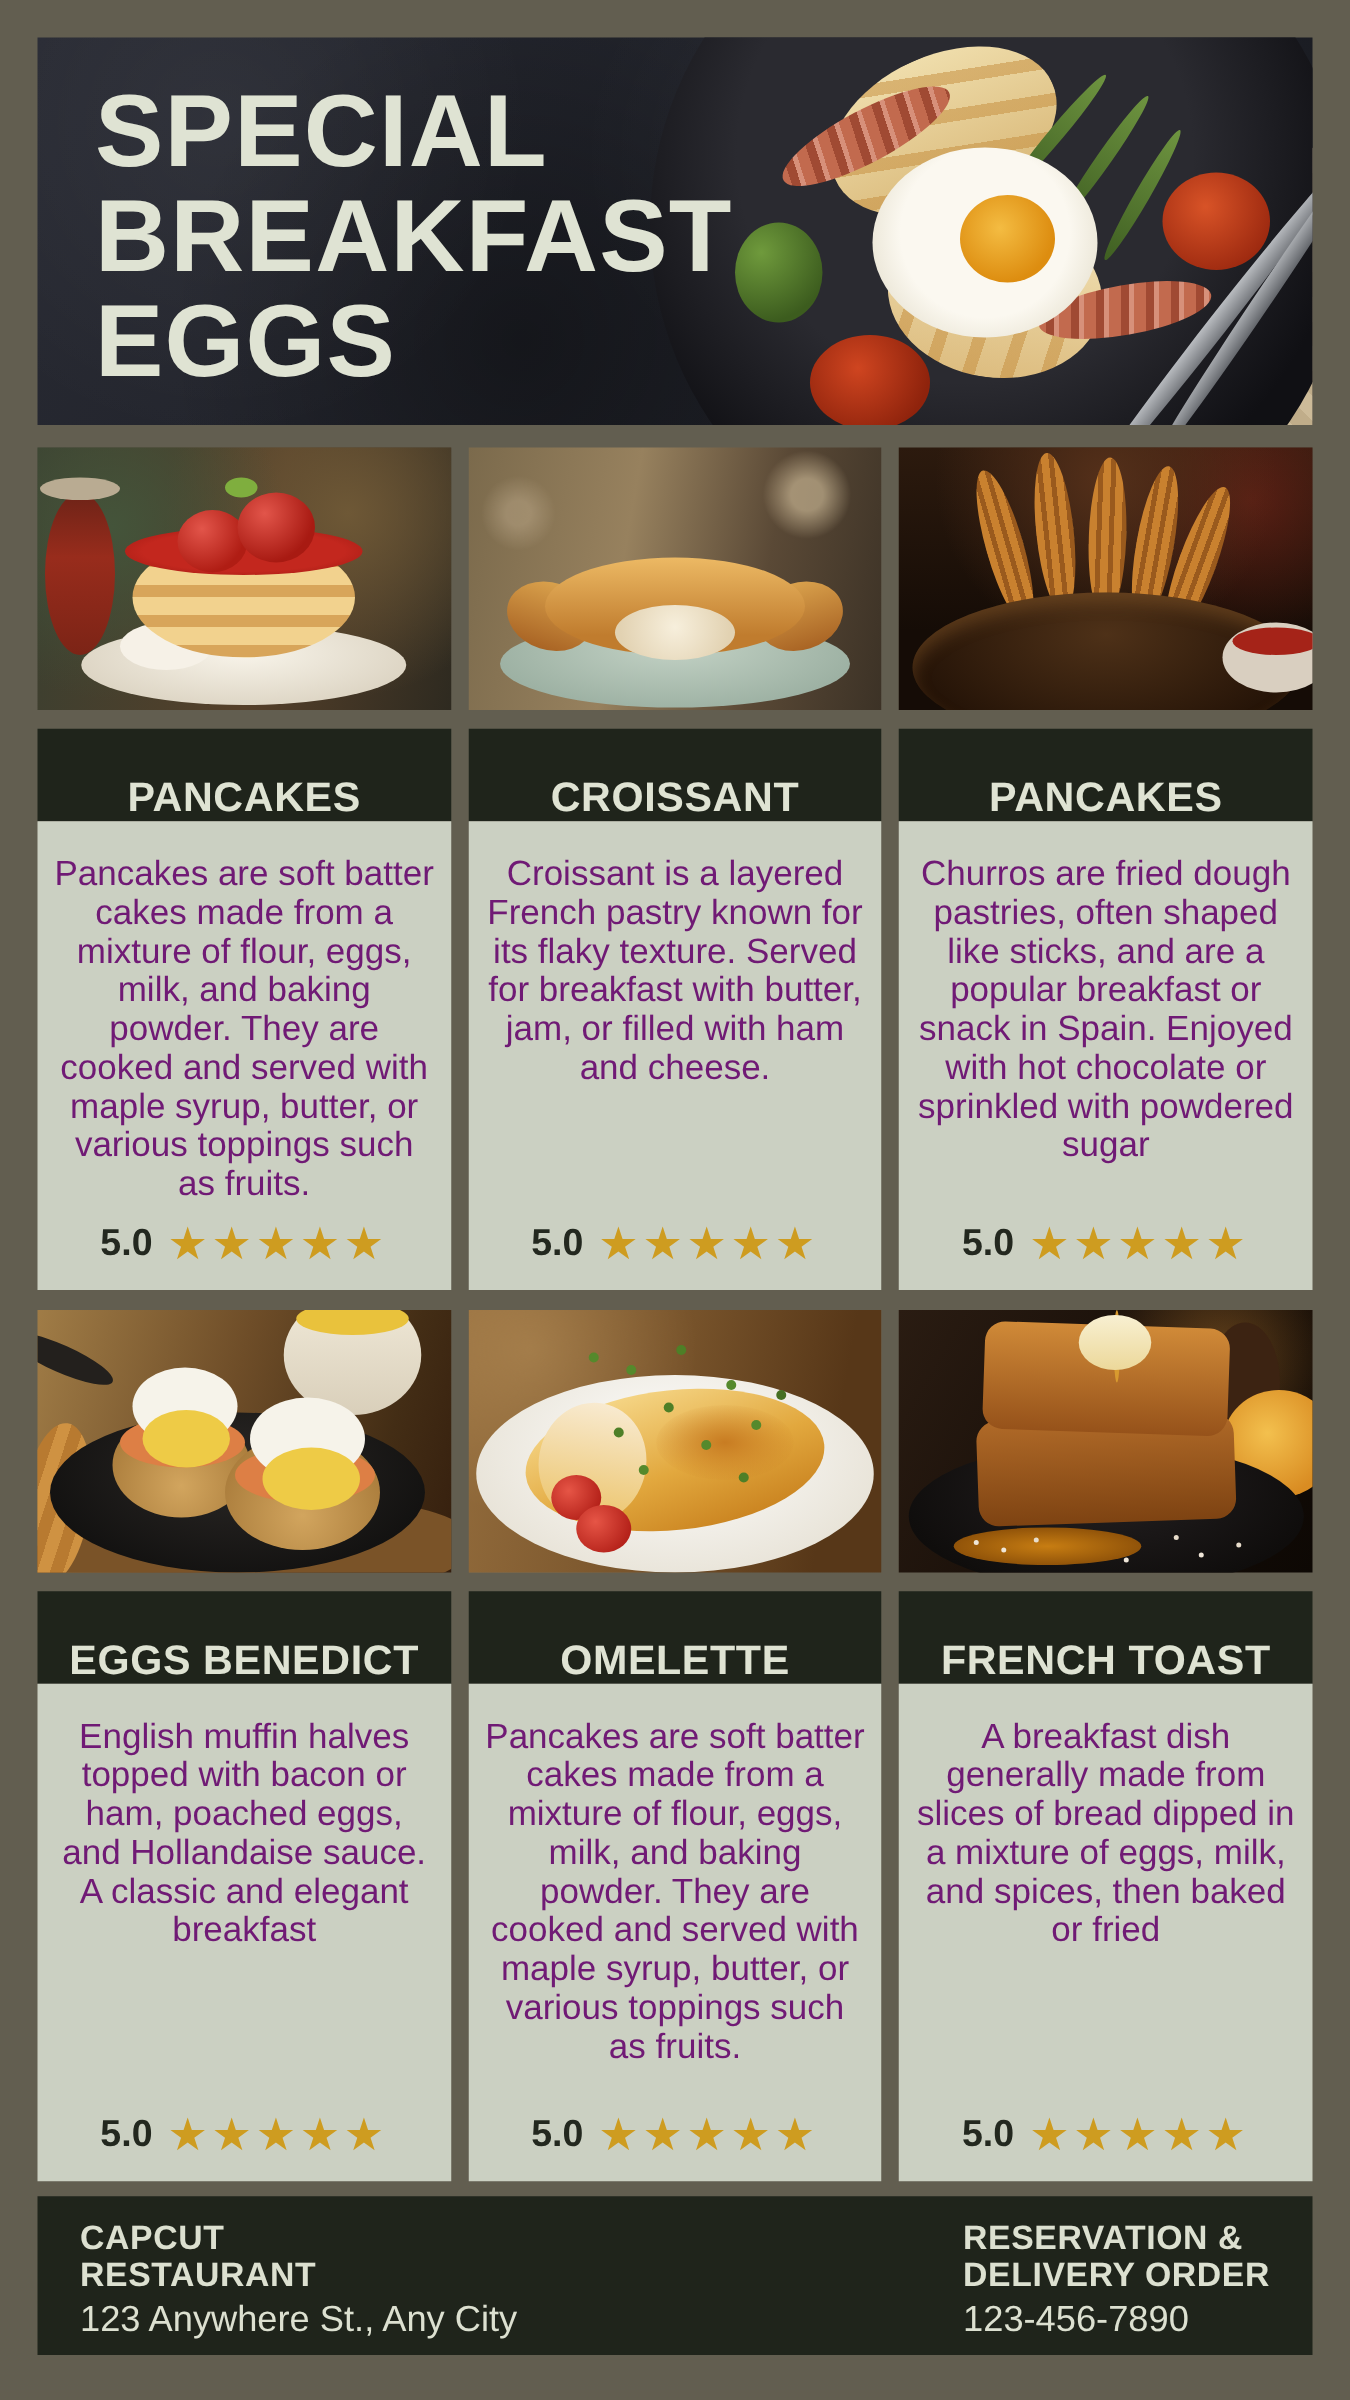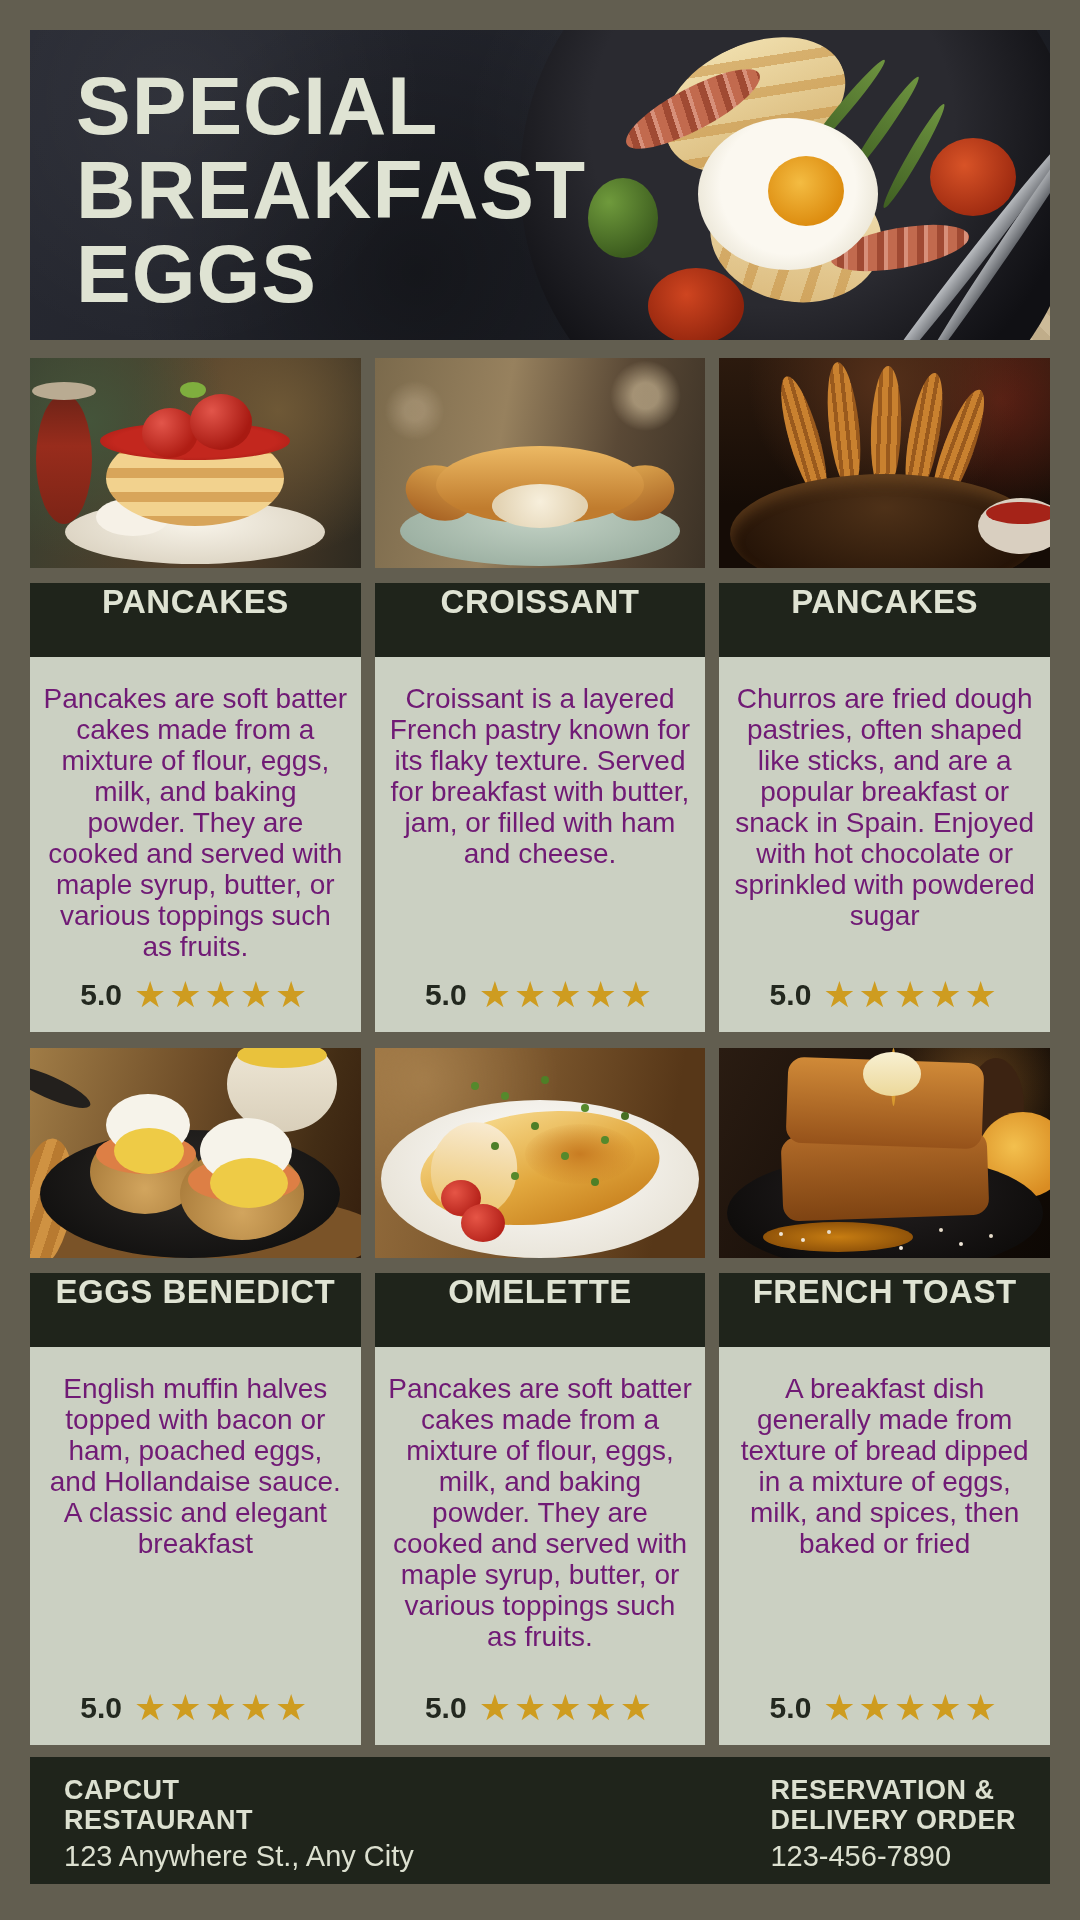--- a/index.html
+++ b/index.html
@@ -17,21 +17,21 @@
           linear-gradient(120deg,#282a33,#1e2027 55%,#191b21);}
   .hero-title{position:relative;z-index:2;padding:34px 0 0 46px;}
   .hero-title div{font-size:82px;line-height:84px;font-weight:800;letter-spacing:1px;color:#DFE3D3;}
   .hero-photo{position:absolute;z-index:1;right:0;top:0;width:640px;height:310px;overflow:hidden;}
 
   
   .grid{display:grid;grid-template-columns:repeat(3,1fr);column-gap:14px;}
   .grid.row1{margin-top:18px;margin-bottom:16px;}
   .card{display:flex;flex-direction:column;}
   .ph{position:relative;height:210px;overflow:hidden;margin-bottom:15px;background:#333;}
-  .titlebar{height:74px;background:#1F241B;display:flex;align-items:flex-start;justify-content:center;}
+  .titlebar{height:74px;background:#1F241B;display:flex;align-items:flex-end;justify-content:center;}
   .titlebar h2{margin:0;font-size:33px;font-weight:800;letter-spacing:.5px;color:#DFE3D3;}
   .desc{background:#CBD0C2;display:flex;flex-direction:column;box-sizing:border-box;
         padding:26px 12px 20px;}
   .row1 .desc{height:375px;}
   .row2 .desc{height:398px;}
   .desc p{margin:0;text-align:center;font-size:28px;line-height:31px;color:#701a75;}
   .rating{margin-top:auto;display:flex;align-items:center;justify-content:center;gap:12px;}
   .rating .rv{font-size:30px;font-weight:800;color:#23281F;}
   .rating .stars{font-size:36px;line-height:30px;letter-spacing:3px;color:#CE9C20;}
 
@@ -364,21 +364,21 @@
         <i class="f-toast t2"></i>
         <i class="f-stream"></i>
         <i class="f-butter"></i>
         <i class="f-pool"></i>
         <i class="f-sugar"></i>
       </div>
       <div class="titlebar">
         <h2>FRENCH TOAST</h2>
       </div>
       <div class="desc">
-        <p>A breakfast dish generally made from texture of bread dipped in a mixture of eggs, milk, and spices, then baked or fried</p>
+        <p>A breakfast dish generally made from slices of bread dipped in a mixture of eggs, milk, and spices, then baked or fried</p>
         <div class="rating">
           <span class="rv">5.0</span>
           <span class="stars">★★★★★</span>
         </div>
       </div>
     </section>
 
   </div>
 
   <footer class="footer">

